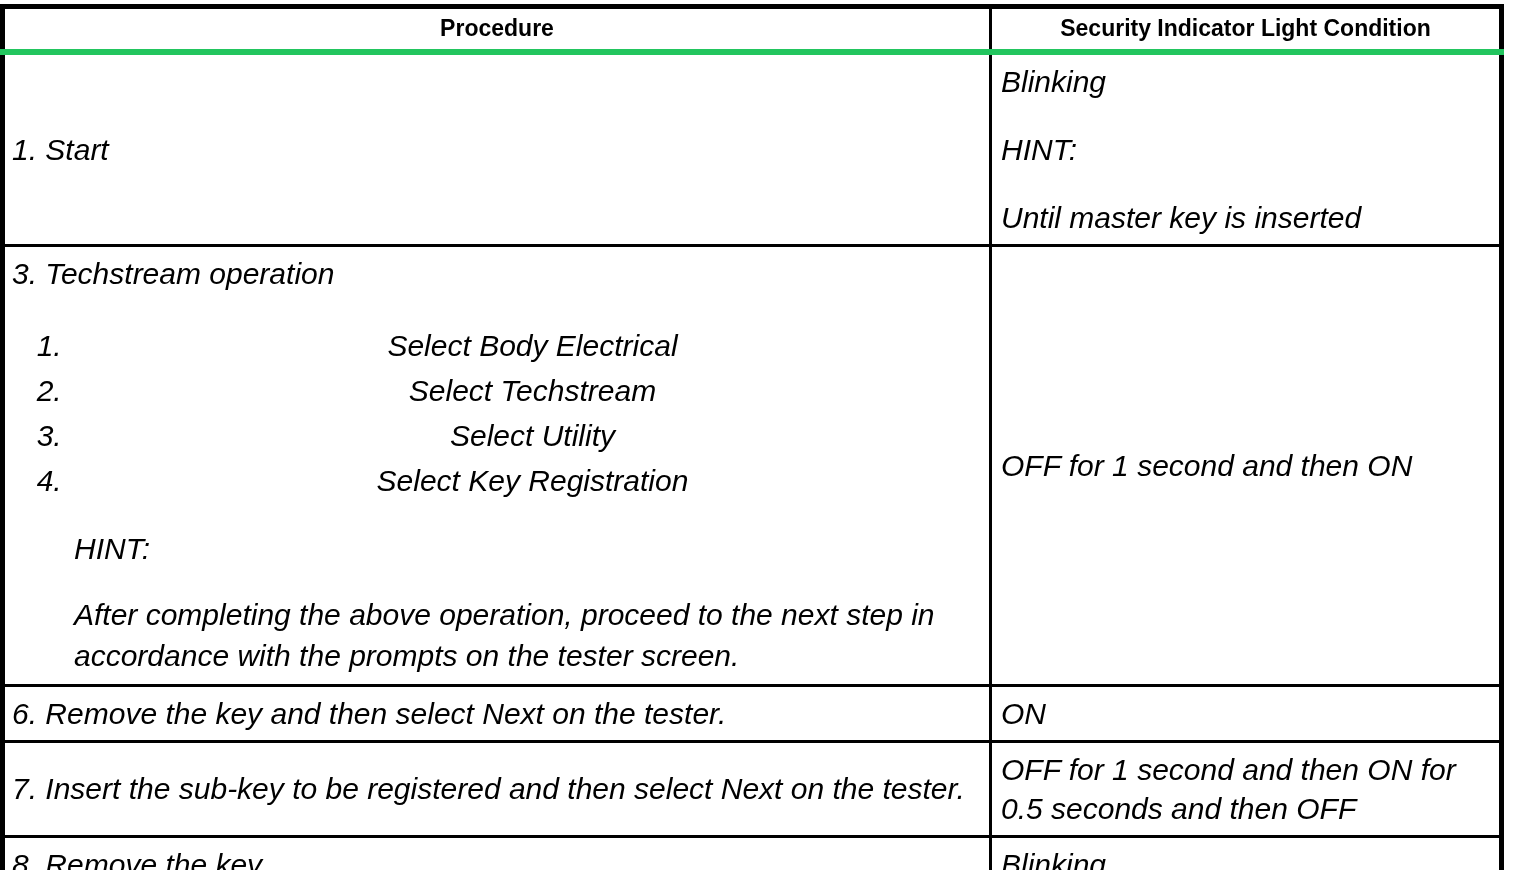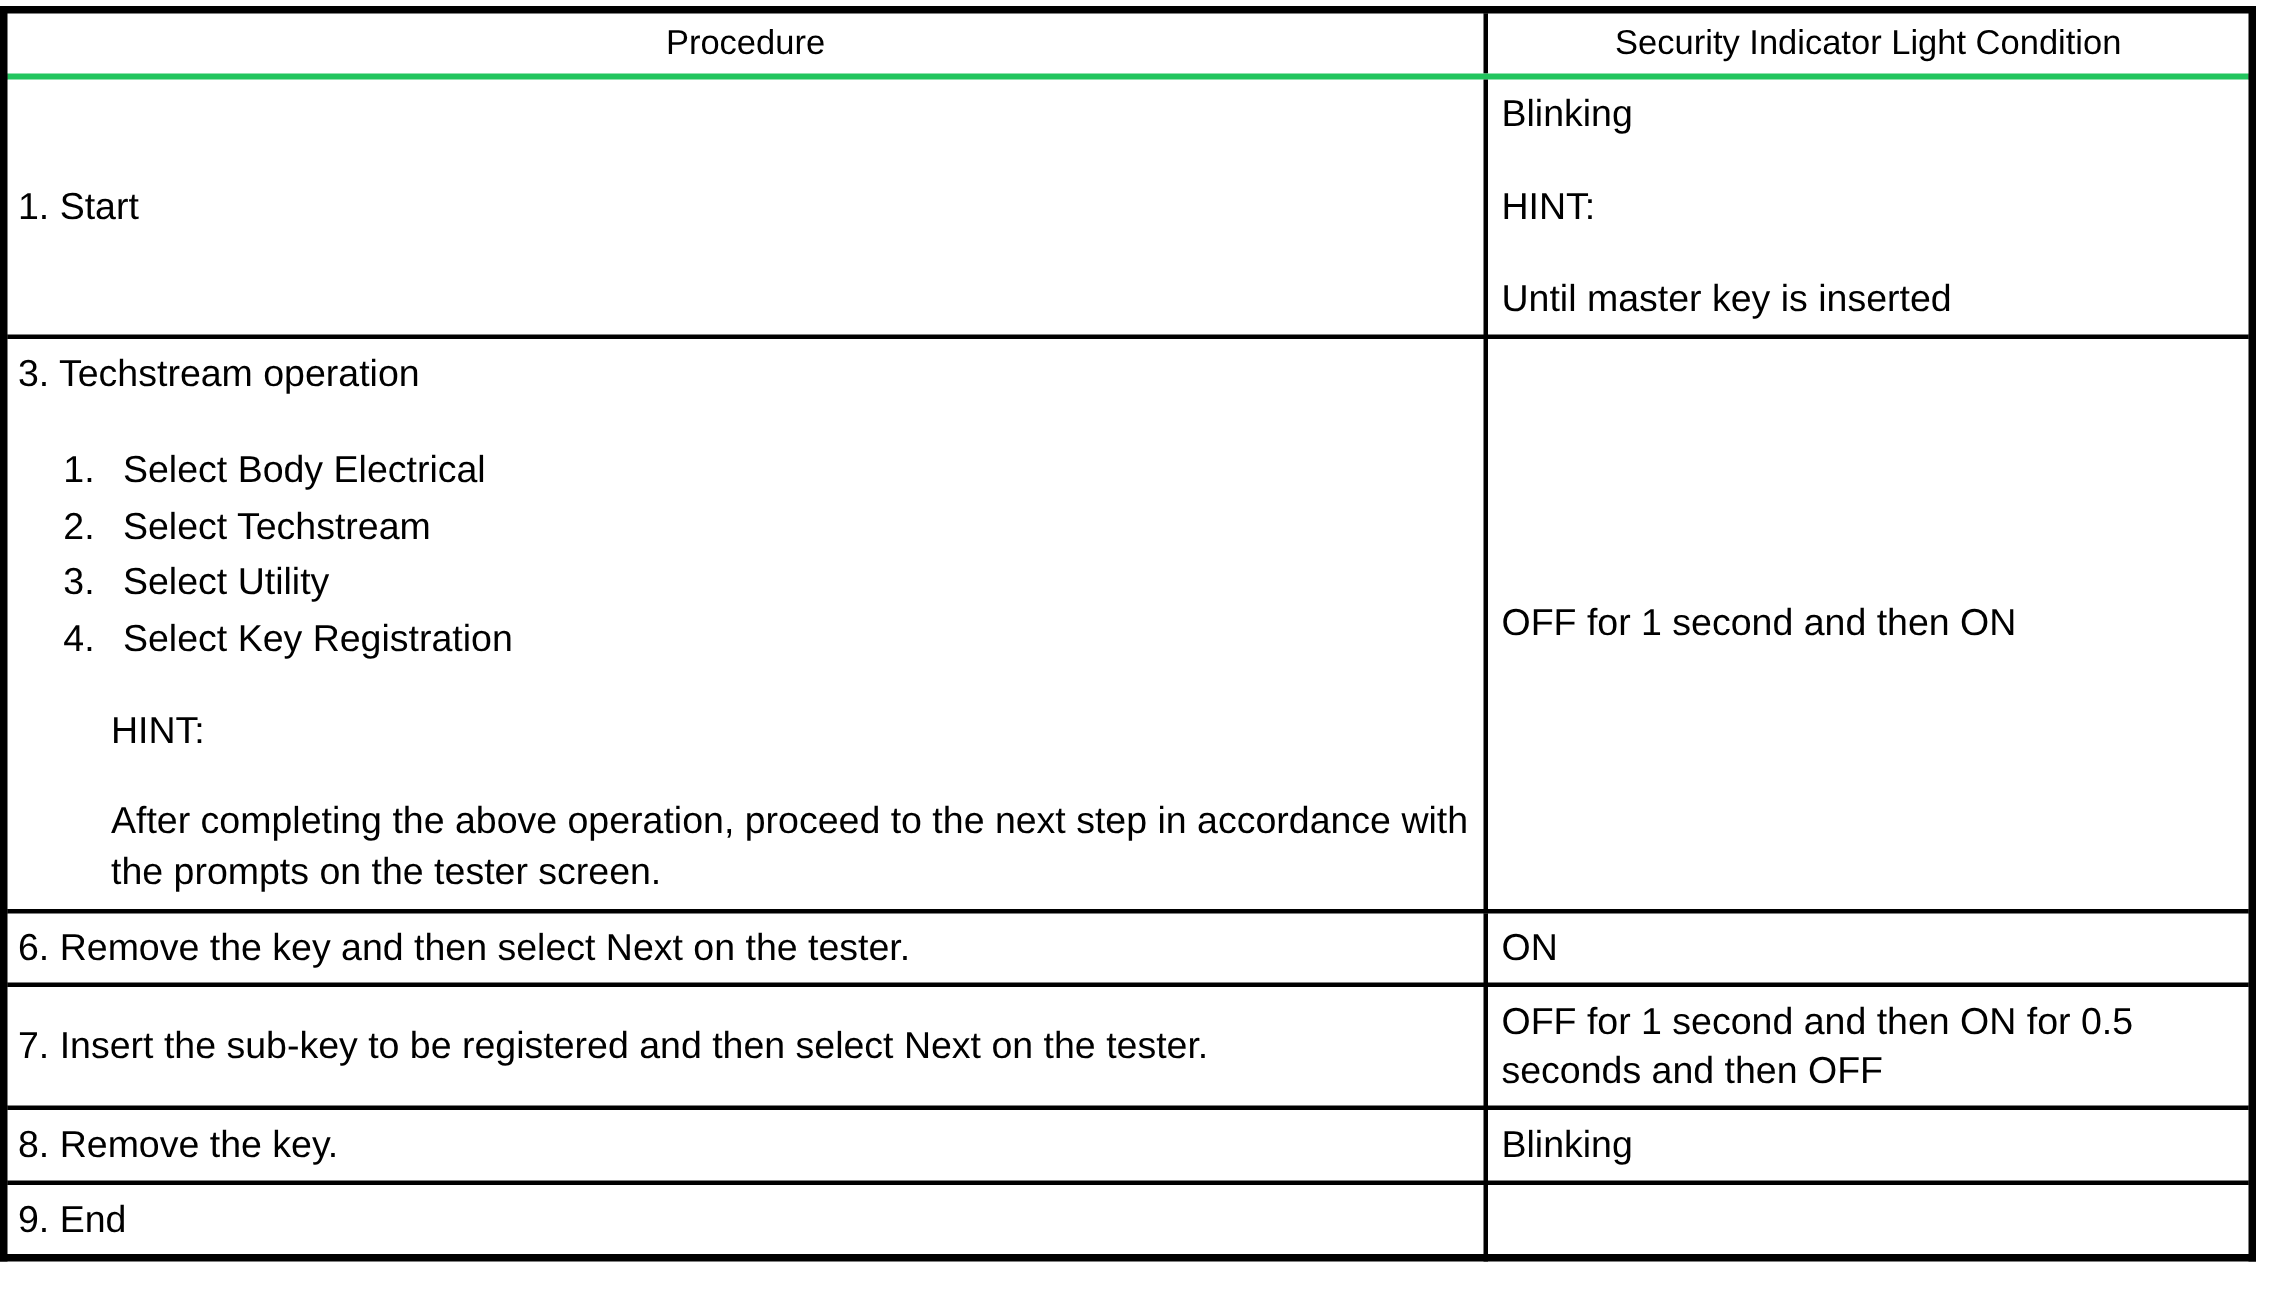--- a/index.html
+++ b/index.html
@@ -32,54 +32,56 @@
     border-right: 5px solid #000;
     border-top: 5px solid #000;
     border-bottom: 5px solid #000;
   }
 
   col.col-proc { width: 988px; }
   col.col-cond { width: 511px; }
 
   thead th {
     font-size: 23px;
-    font-weight: normal;
+    font-weight: bold;
     text-align: center;
     padding: 6px 4px 7px 4px;
-    border-bottom: 4px solid #22c55e;
+    border-bottom: 6px solid #22c55e;
     border-right: 3px solid #000;
     vertical-align: middle;
     letter-spacing: 0px;
   }
   thead th.last { border-right: none; }
 
   tbody td {
-    font-size: 25px;
+    font-size: 30px;
     line-height: 1.30;
     border-bottom: 3px solid #000;
     border-right: 3px solid #000;
     vertical-align: middle;
     padding: 7px 6px 7px 7px;
     text-align: left;
+    font-style: italic;
   }
   tbody td.cond { border-right: none; padding-left: 9px; }
   tbody tr.last-row td { border-bottom: none; }
 
   tbody td.v-top { vertical-align: top; }
 
   
   .stacked-lines > div { margin: 0; }
   .stacked-lines > div + div { margin-top: 29px; }
 
   
   .step-title { margin: 0 0 0 0; }
   ol.substeps {
     margin: 30px 0 0 0;
     padding: 0 0 0 58px;
     list-style-position: outside;
+    text-align: center;
   }
   ol.substeps li {
     margin: 0 0 0 0;
     padding-left: 12px;
     line-height: 1.50;
   }
   .hint-block {
     margin-top: 26px;
     padding-left: 62px;
   }

